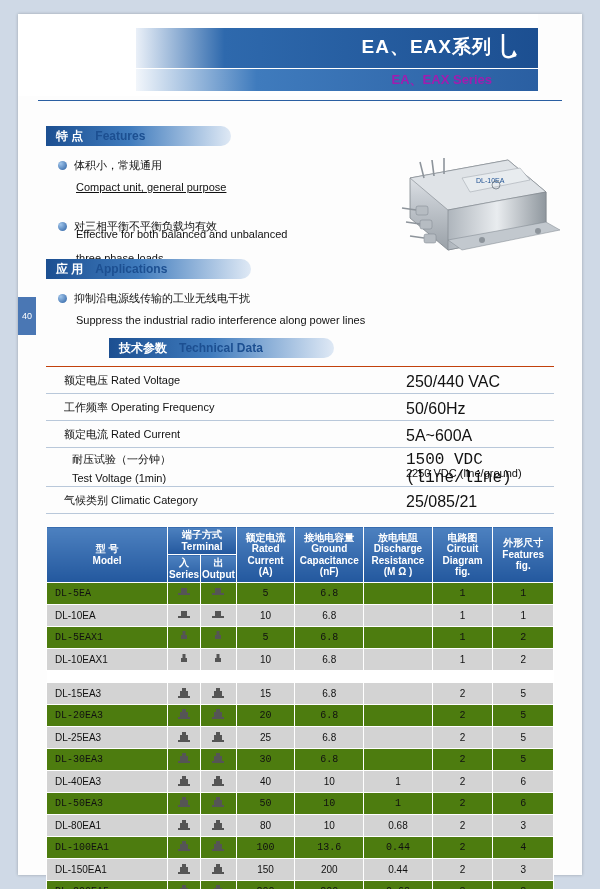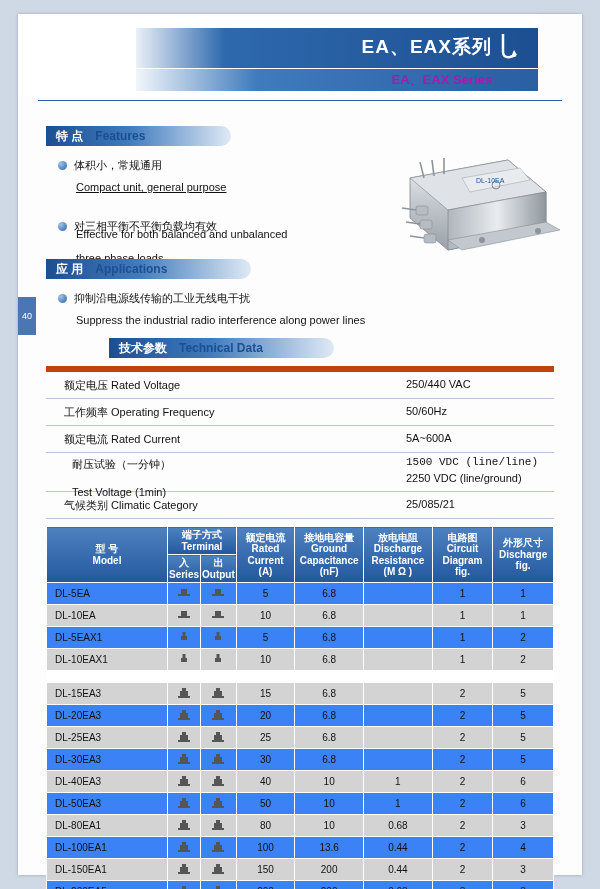--- a/index.html
+++ b/index.html
@@ -69,43 +69,43 @@
   .device{
     position:absolute;left:352px;top:138px;width:200px;height:120px;
   }
   
   .td{
     position:absolute;left:28px;top:352px;width:508px;
   }
   .td .row{
     height:26px;border-bottom:1px solid #b9c8da;position:relative;
   }
-  .td .row:first-child{border-top:6px solid #c2410c;}
+  .td .row:first-child{border-top:1px solid #c2410c;}
   .td .lab{position:absolute;left:18px;top:6px;font-size:11px;color:#111;}
-  .td .val{position:absolute;left:360px;top:6px;font-size:11px;color:#111;}
+  .td .val{position:absolute;left:360px;top:6px;font-size:16px;color:#111;}
   .td .row.tall{height:38px;}
   .td .row.tall .lab{top:4px;padding-left:8px;}
   .td .row.tall .val{top:3px;font-family:Liberation Mono, monospace;}
   .td .val2{position:absolute;left:360px;top:19px;font-size:11px;color:#111;}
   
   table.models{
     position:absolute;left:28px;top:512px;width:508px;
     border-collapse:collapse;font-size:10px;
   }
   table.models th{
     background:linear-gradient(180deg,#4d81c0,#23589e);
     color:#fff;border:1px solid #ffffff;font-weight:bold;
     padding:2px 1px;line-height:1.15;
   }
   table.models td{
     border:1px solid #ffffff;text-align:center;height:19px;color:#111;
   }
   table.models td.model{text-align:left;padding-left:8px;}
   tr.alt td{background:#d3d3d3;}
-  tr.plain td{background:#3b82f6;}
+  tr.plain td{background:#4d7c0f;font-family:Liberation Mono, monospace;}
   tr.spacer td{background:#ffffff;height:9px;border:none;}
   .sym{display:inline-block;width:14px;height:12px;}
 </style>
 </head>
 <body>
 
 <div class="page">
 
   <div class="banner">
     <div class="blue"></div>
@@ -202,21 +202,21 @@
     <div class="row">
       <span class="lab">工作频率 Operating Frequency</span>
       <span class="val">50/60Hz</span>
     </div>
     <div class="row">
       <span class="lab">额定电流 Rated Current</span>
       <span class="val">5A~600A</span>
     </div>
     <div class="row tall">
       <span class="lab">耐压试验（一分钟）</span>
-      <span class="lab" style="top:33px;">Test Voltage (1min)</span>
+      <span class="lab" style="top:24px;">Test Voltage (1min)</span>
       <span class="val">1500  VDC  (line/line)</span>
       <span class="val2">2250  VDC  (line/ground)</span>
     </div>
     <div class="row">
       <span class="lab">气候类别 Climatic Category</span>
       <span class="val">25/085/21</span>
     </div>
   </div>
 
   <table class="models">
@@ -248,21 +248,21 @@
           <div>Resistance</div>
           <div>(M Ω )</div>
         </th>
         <th rowspan="2" style="width:58px">
           <div>电路图</div>
           <div>Circuit</div>
           <div>Diagram fig.</div>
         </th>
         <th rowspan="2" style="width:58px">
           <div>外形尺寸</div>
-          <div>Discharge fig.</div>
+          <div>Features fig.</div>
         </th>
       </tr>
       <tr>
         <th>
           <span>入</span>
           <span>Series</span>
         </th>
         <th>
           <span>出</span>
           <span>Output</span>

